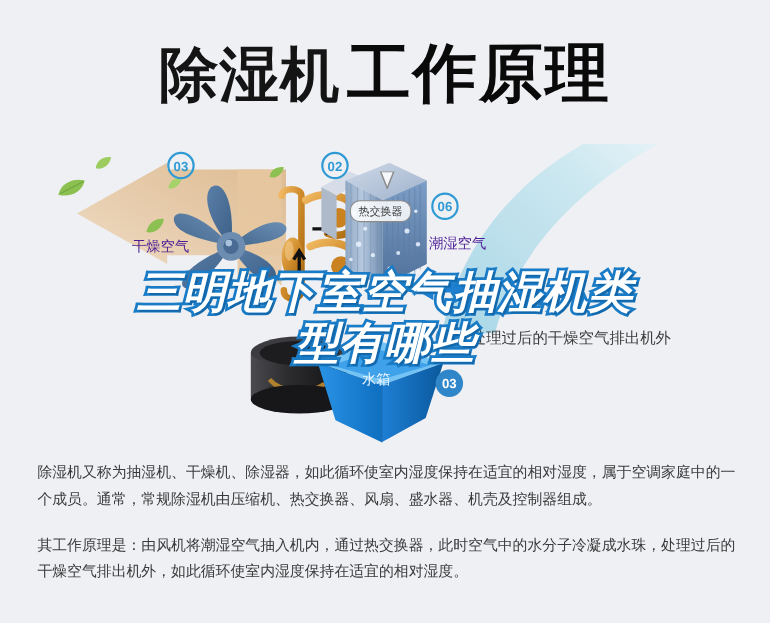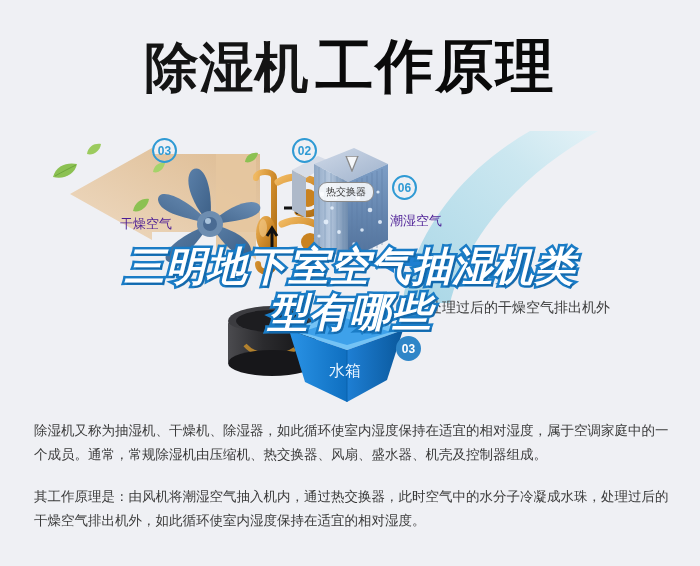--- a/index.html
+++ b/index.html
@@ -87,21 +87,21 @@
   .callout-tail{
     position:absolute;left:345px;top:36px;width:14px;height:16px;
   }
 
   .dlabel{
     position:absolute;font-size:13px;color:#4c1d95;white-space:nowrap;
     font-family:"DejaVu Sans","Liberation Sans",sans-serif;
   }
   .lbl-humid{left:390px;top:92px;}
   .lbl-dry{left:120px;top:95px;}
-  .lbl-tank{left:329px;top:241px;font-size:16px;color:#e9f4ff;}
+  .lbl-tank{left:329px;top:216px;font-size:13px;color:#e9f4ff;}
 
   
   .steps{position:absolute;left:396px;top:175px;width:300px;}
   .step{
     display:flex;align-items:center;margin-bottom:16px;
     font-size:14px;color:#3c3c3c;white-space:nowrap;
     font-family:"DejaVu Sans","Liberation Sans",sans-serif;
   }
   .step .badge{position:static;margin-right:7px;flex:0 0 auto;}
 

